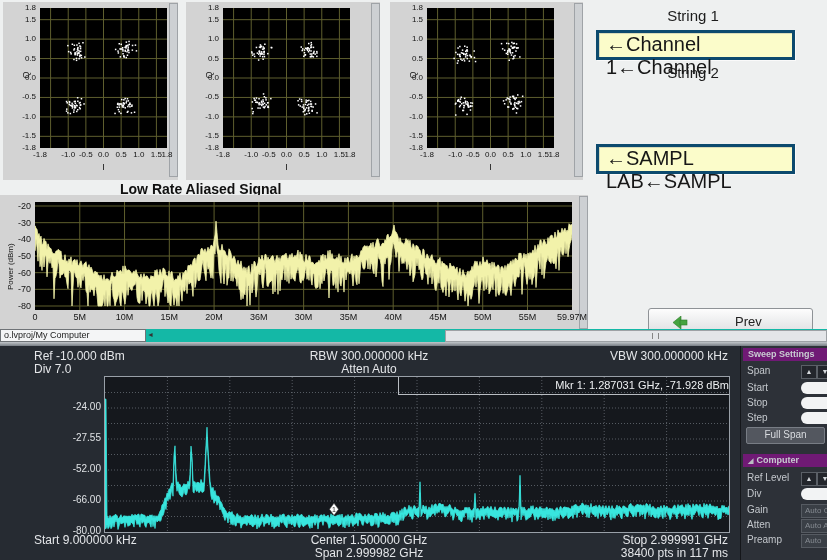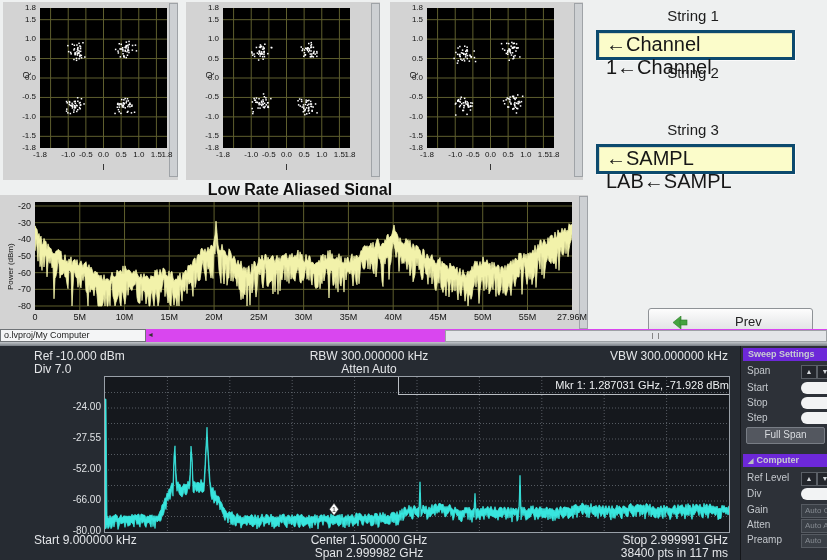--- a/index.html
+++ b/index.html
@@ -16,39 +16,39 @@
   .axisq{position:absolute;left:19px;top:68px;font-size:9px;color:#141414;transform:rotate(-90deg);}
   .axisi{position:absolute;left:37px;top:160px;width:127px;text-align:center;font-size:9px;color:#141414;}
 
   
   .str-label{position:absolute;left:596px;width:194px;text-align:center;font-size:15px;color:#1c1c1c;}
   .str-box{position:absolute;left:596px;width:186px;height:24px;background:#fbfcca;
            border:3px solid #0c4a6e;box-shadow:1px 1px 0 #fafafa, inset 1px 1px 0 #d8dab8;
            font-size:20px;color:#161616;line-height:23px;padding-left:7px;}
 
   
-  #aliased-title{position:absolute;left:120px;top:181px;width:360px;text-align:center;
-                 font-size:16px;font-weight:bold;color:#101010;}
+  #aliased-title{position:absolute;left:120px;top:181px;width:360px;
+                 font-size:14px;font-weight:bold;color:#101010;}
   .gpanel{position:absolute;left:0;top:195px;width:588px;height:135px;background:#d3d3d3;}
   .gplot-holder{position:absolute;left:35px;top:7px;width:537px;height:108px;}
   .g-ylabel{position:absolute;left:6px;top:95px;font-size:8px;color:#141414;
             transform:rotate(-90deg);transform-origin:0 0;white-space:nowrap;}
   .gyt{position:absolute;left:6px;width:25px;text-align:right;font-size:9px;color:#141414;}
   .gxt{position:absolute;top:117px;width:34px;text-align:center;font-size:9px;color:#141414;}
   .gpanel .vstrip{height:131px;}
 
   
   #prev-btn{position:absolute;left:648px;top:308px;width:163px;height:27px;
             background:linear-gradient(#fdfdfd,#dadcde);border:1px solid #8e9296;border-radius:3px;
             font-size:13px;color:#222;cursor:pointer;}
   #prev-btn svg{position:absolute;left:24px;top:7px;}
   #prev-btn span{position:absolute;left:86px;top:5px;}
 
   
-  #tab-bar{position:absolute;left:0;top:329px;width:827px;height:13px;background:#d946ef;
+  #tab-bar{position:absolute;left:0;top:329px;width:827px;height:13px;background:#14b8a6;
            border-bottom:1px solid #8a8e92;}
   #project-tab{position:absolute;left:0;top:0;height:11px;width:141px;background:#f4f5f6;
                border:1px solid #6f7377;font-size:9px;line-height:11px;padding-left:3px;color:#222;
                white-space:nowrap;overflow:hidden;}
   #tab-scroll-left{position:absolute;left:147px;top:2px;font-size:7px;color:#333;}
   #hthumb{position:absolute;left:445px;top:1px;width:380px;height:10px;background:#e3e5e8;
           border:1px solid #9da1a5;}
   #hgrip{position:absolute;left:206px;top:2px;width:5px;height:6px;
          border-left:1px solid #858585;border-right:1px solid #858585;}
   #splitter{position:absolute;left:0;top:342px;width:827px;height:4px;
@@ -61,21 +61,21 @@
   #an-plot{position:absolute;left:104px;top:30px;width:624px;height:155px;
            border:1px solid #99a0a8;background:#15181d;}
   #mkr-box{position:absolute;right:0;top:0;width:330px;height:17px;
            border-left:1px solid #b9bdc2;border-bottom:1px solid #b9bdc2;
            font-size:11px;line-height:16px;text-align:right;color:#eef0f2;}
   .an-yt{position:absolute;left:56px;width:45px;text-align:right;font-size:10px;color:#dfe2e5;}
 
   
   #an-side{position:absolute;left:740px;top:0;width:87px;height:214px;background:#2d3138;
            border-left:1px solid #14161a;overflow:hidden;}
-  .side-hdr{position:absolute;left:2px;width:79px;height:13px;background:#6d28d9;color:#c9cdd2;
+  .side-hdr{position:absolute;left:2px;width:79px;height:13px;background:#701a75;color:#c9cdd2;
             font-size:9px;font-weight:bold;line-height:13px;padding-left:5px;}
   .side-lbl{position:absolute;left:6px;font-size:10px;color:#c3c7cc;white-space:nowrap;}
   .spin{position:absolute;width:14px;height:12px;background:#23262c;border:1px solid #5a5f66;
         color:#d6d9dd;font-size:7px;text-align:center;line-height:11px;cursor:pointer;}
   .side-field{position:absolute;left:60px;width:40px;height:12px;background:#f2f3f4;border-radius:6px;}
   .side-btn-dis{position:absolute;left:60px;width:40px;height:12px;background:#3a3f46;
                 border:1px solid #565b62;color:#868b92;font-size:8px;line-height:11px;
                 padding-left:3px;white-space:nowrap;overflow:hidden;}
   #full-span-btn{position:absolute;left:5px;top:81px;width:77px;height:15px;background:#53575f;
                  border:1px solid #787d85;border-radius:2px;color:#d9dce0;font-size:10px;
@@ -681,21 +681,20 @@
       <span class="cxtick" style="left: 88.5px;">0.0</span>
       <span class="cxtick" style="left: 106.139px;">0.5</span>
       <span class="cxtick" style="left: 123.778px;">1.0</span>
       <span class="cxtick" style="left: 141.417px;">1.5</span>
       <span class="cxtick" style="left: 152px;">1.8</span>
     </div>
 
   <div class="str-label" style="top:7px;">String 1</div>
   <div class="str-box" style="top:30px;">←Channel 1←Channel</div>
   <div class="str-label" style="top:64px;">String 2</div>
-  <div class="str-label" style="top:121px;">String 3</div>
   <div class="str-box" style="top:144px;">←SAMPL LAB←SAMPL</div>
 
   <div id="aliased-title">Low Rate Aliased Signal</div>
   <div class="gpanel">
     <span class="g-ylabel">Power (dBm)</span>
     <div class="gplot-holder"><svg width="537" height="108">
           <rect x="0" y="0" width="537" height="108" fill="#000"></rect>
           <line x1="44.77238619309655" y1="0" x2="44.77238619309655" y2="108" stroke="#5e5e2d"></line>
           <line x1="89.5447723861931" y1="0" x2="89.5447723861931" y2="108" stroke="#5e5e2d"></line>
           <line x1="134.31715857928967" y1="0" x2="134.31715857928967" y2="108" stroke="#5e5e2d"></line>
@@ -722,28 +721,28 @@
       <span class="gyt" style="top: 39.3333px; text-align: right;">-40</span>
       <span class="gyt" style="top: 56px;">-50</span>
       <span class="gyt" style="top: 72.6667px;">-60</span>
       <span class="gyt" style="top: 89.3333px;">-70</span>
       <span class="gyt" style="top: 106px;">-80</span>
       <span class="gxt" style="left: 18px;">0</span>
       <span class="gxt" style="left: 62.7724px;">5M</span>
       <span class="gxt" style="left: 107.545px;">10M</span>
       <span class="gxt" style="left: 152.317px;">15M</span>
       <span class="gxt" style="left: 197.09px;">20M</span>
-      <span class="gxt" style="left: 241.862px;">25M</span>
+      <span class="gxt" style="left: 241.862px;">36M</span>
       <span class="gxt" style="left: 286.634px;">30M</span>
       <span class="gxt" style="left: 331.407px;">35M</span>
       <span class="gxt" style="left: 376.179px;">40M</span>
       <span class="gxt" style="left: 420.951px;">45M</span>
       <span class="gxt" style="left: 465.724px;">50M</span>
       <span class="gxt" style="left: 510.496px;">55M</span>
-      <span class="gxt" style="left: 555px;">27.96M</span>
+      <span class="gxt" style="left: 555px;">59.97M</span>
     </div>
 
   <div id="prev-btn">
     <svg width="15" height="13" viewBox="0 0 15 13">
       <polygon points="8,0 0,6.5 8,13" fill="#45a33f" stroke="#2c7a28" stroke-width="0.6"></polygon>
       <rect x="7" y="4" width="7" height="5" fill="#45a33f" stroke="#2c7a28" stroke-width="0.6"></rect>
     </svg>
     <span>Prev</span>
   </div>
 

